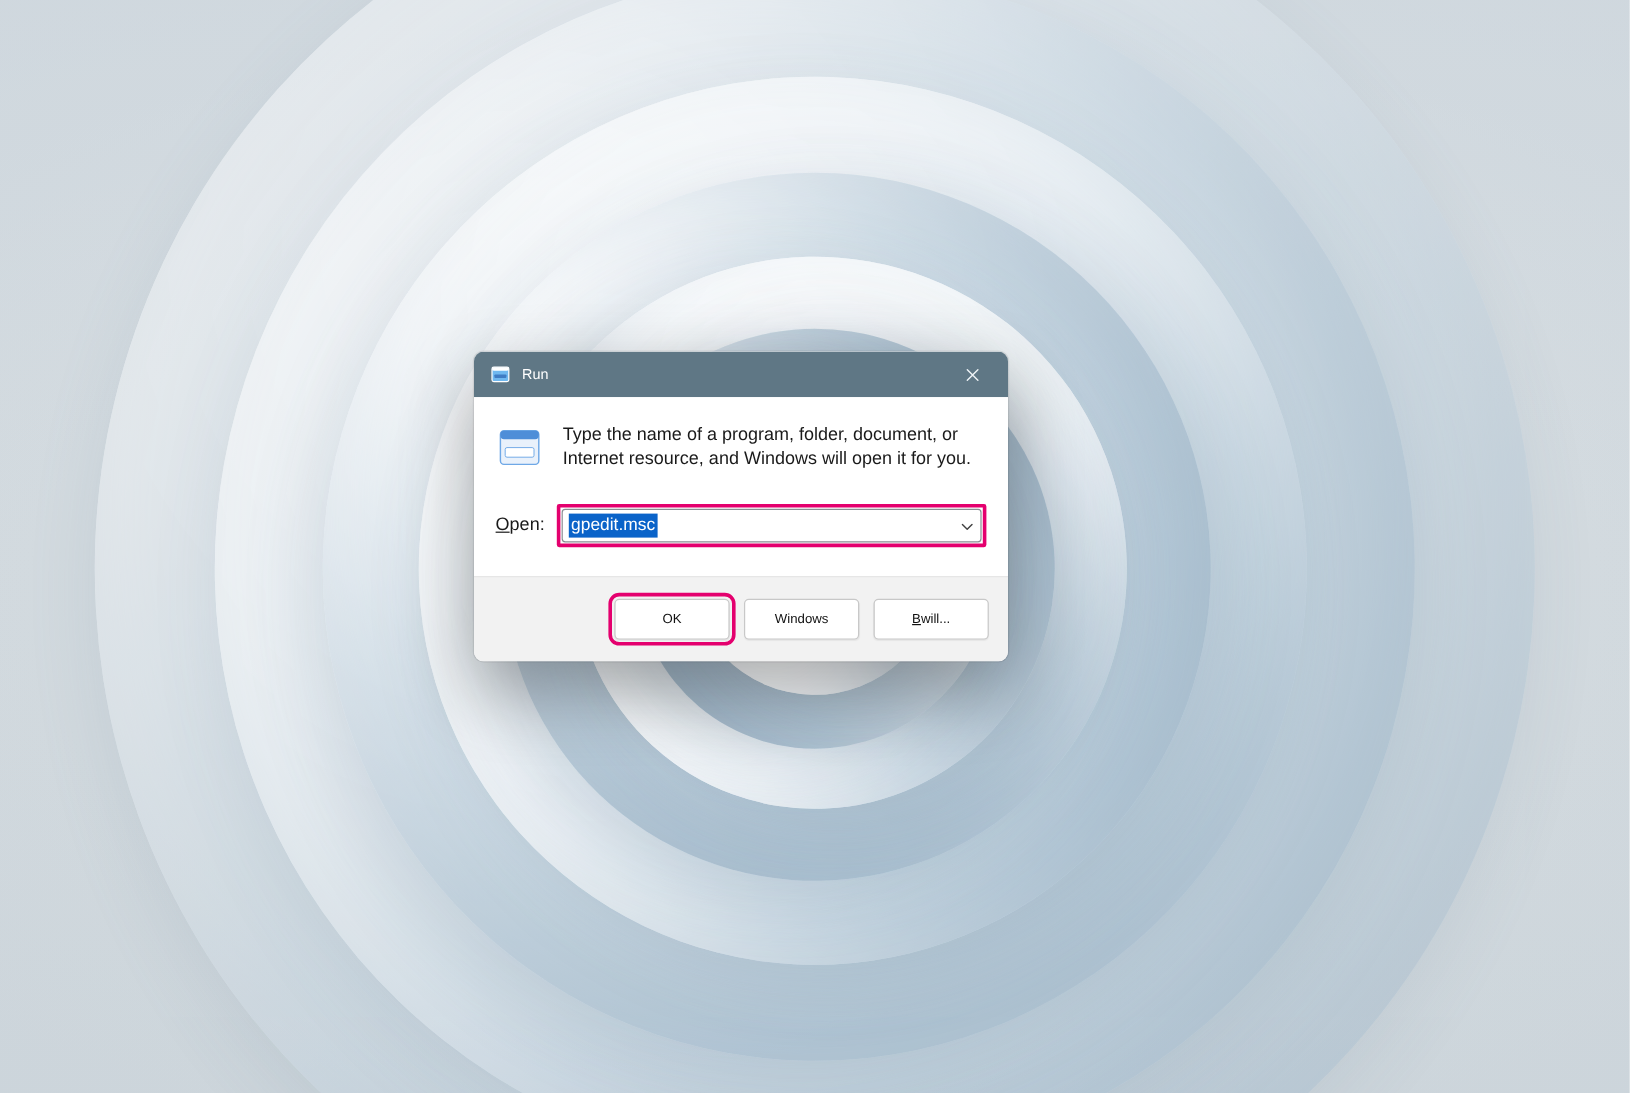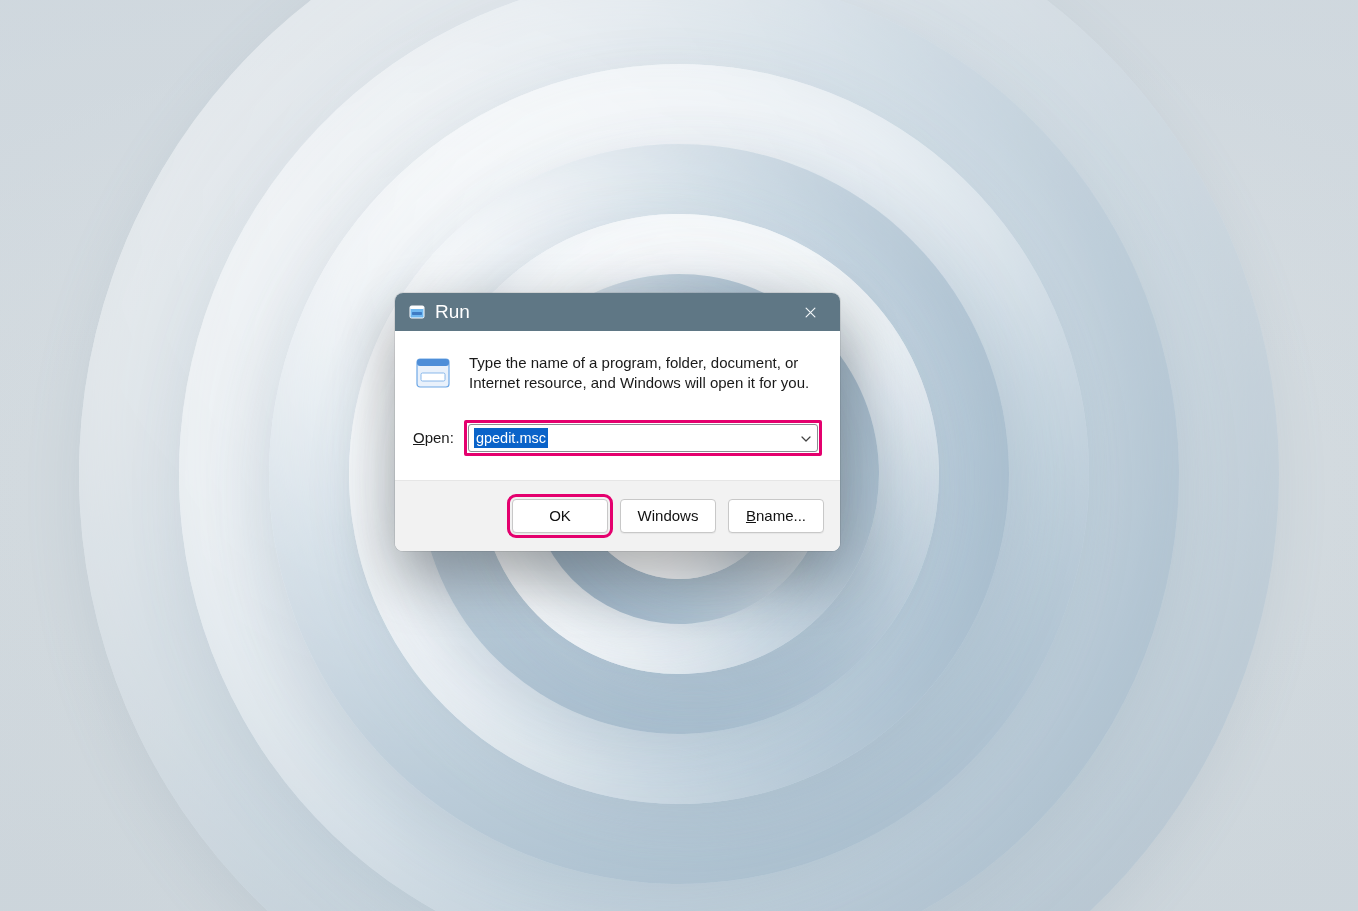--- a/index.html
+++ b/index.html
@@ -70,21 +70,21 @@
   .titlebar .tb-icon {
     width: 16px;
     height: 16px;
     margin-right: 10px;
     display: flex;
     align-items: center;
     justify-content: center;
   }
   .titlebar .tb-title {
     flex: 1;
-    font-size: 19px;
+    font-size: 12px;
     font-weight: 400;
   }
   .titlebar .tb-close {
     width: 44px;
     height: 38px;
     display: flex;
     align-items: center;
     justify-content: center;
     color: #eef3f6;
     font-size: 14px;
@@ -167,21 +167,21 @@
   }
   .btn {
     min-width: 94px;
     height: 32px;
     border: 1px solid #c8c8c8;
     border-radius: 4px;
     background: #ffffff;
     display: flex;
     align-items: center;
     justify-content: center;
-    font-size: 15px;
+    font-size: 11px;
     color: #111;
     box-shadow: 0 1px 1px rgba(0,0,0,0.05);
   }
   .btn .ul { text-decoration: underline; }
   .btn-hl {
     position: relative;
     outline: 3px solid #e4006e;
     outline-offset: 2px;
   }
 
@@ -254,17 +254,17 @@
   </div>
 
   <div class="footer">
     <div class="btn btn-hl">
       <span>OK</span>
     </div>
     <div class="btn">
       <span>Windows</span>
     </div>
     <div class="btn">
-      <span><span class="ul">B</span><span>name...</span></span>
+      <span><span class="ul">B</span><span>will...</span></span>
     </div>
   </div>
 
 </div>
 
 </body></html>

